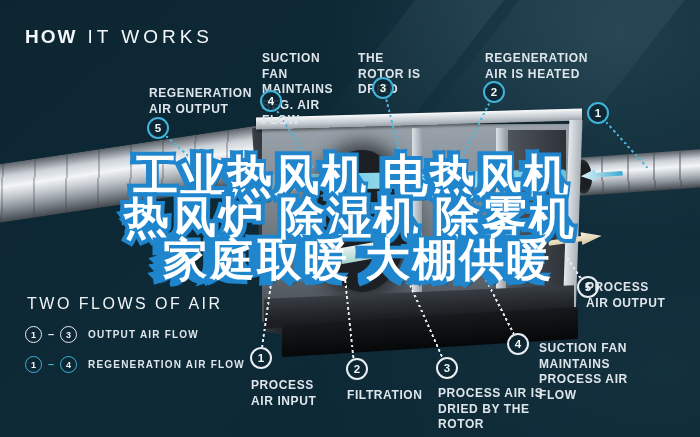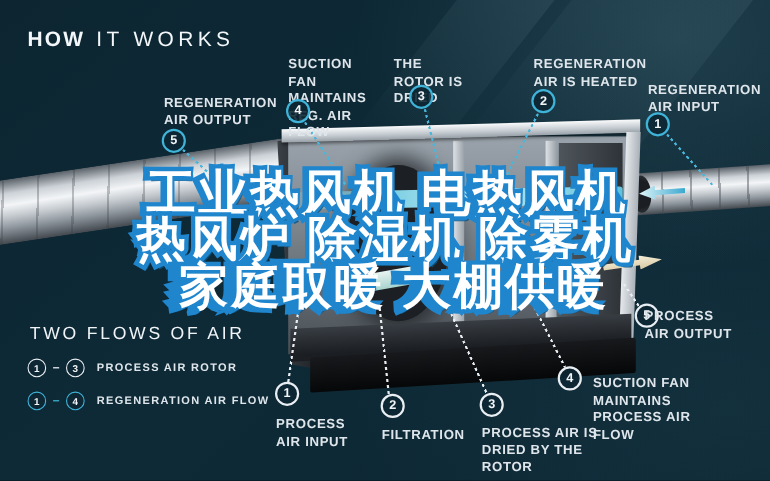--- a/index.html
+++ b/index.html
@@ -146,21 +146,20 @@
   <div class="co-label" style="left:358px;top:51px;width:70px;">THE ROTOR IS DRIED</div>
   <div class="co-circle cyan" style="left:372px;top:77px;">
     <span>3</span>
   </div>
 
   <div class="co-label" style="left:485px;top:51px;width:118px;">REGENERATION AIR IS HEATED</div>
   <div class="co-circle cyan" style="left:483px;top:81px;">
     <span>2</span>
   </div>
 
-  <div class="co-label" style="left:589px;top:74px;width:100px;">REGENERATION AIR INPUT</div>
   <div class="co-circle cyan" style="left:587px;top:102px;">
     <span>1</span>
   </div>
 
   <div class="co-circle white" style="left:577px;top:276px;">
     <span>5</span>
   </div>
   <div class="co-label" style="left:586px;top:280px;width:85px;">PROCESS AIR OUTPUT</div>
 
   <div class="co-circle white" style="left:507px;top:333px;">
@@ -185,21 +184,21 @@
 
   <div class="abs" id="legend-title">TWO FLOWS OF AIR</div>
 
   <div class="lg-circle white" style="left:25px;top:326px;">
     <span>1</span>
   </div>
   <div class="lg-sep white" style="left:48px;top:328px;">–</div>
   <div class="lg-circle white" style="left:60px;top:326px;">
     <span>3</span>
   </div>
-  <div class="lg-label" style="left:88px;top:329px;">PROCESS AIR ROTOR</div>
+  <div class="lg-label" style="left:88px;top:329px;">OUTPUT AIR FLOW</div>
 
   <div class="lg-circle cyan" style="left:25px;top:356px;">
     <span>1</span>
   </div>
   <div class="lg-sep cyan" style="left:48px;top:358px;">–</div>
   <div class="lg-circle cyan" style="left:60px;top:356px;">
     <span>4</span>
   </div>
   <div class="lg-label" style="left:88px;top:359px;">REGENERATION AIR FLOW</div>
 

